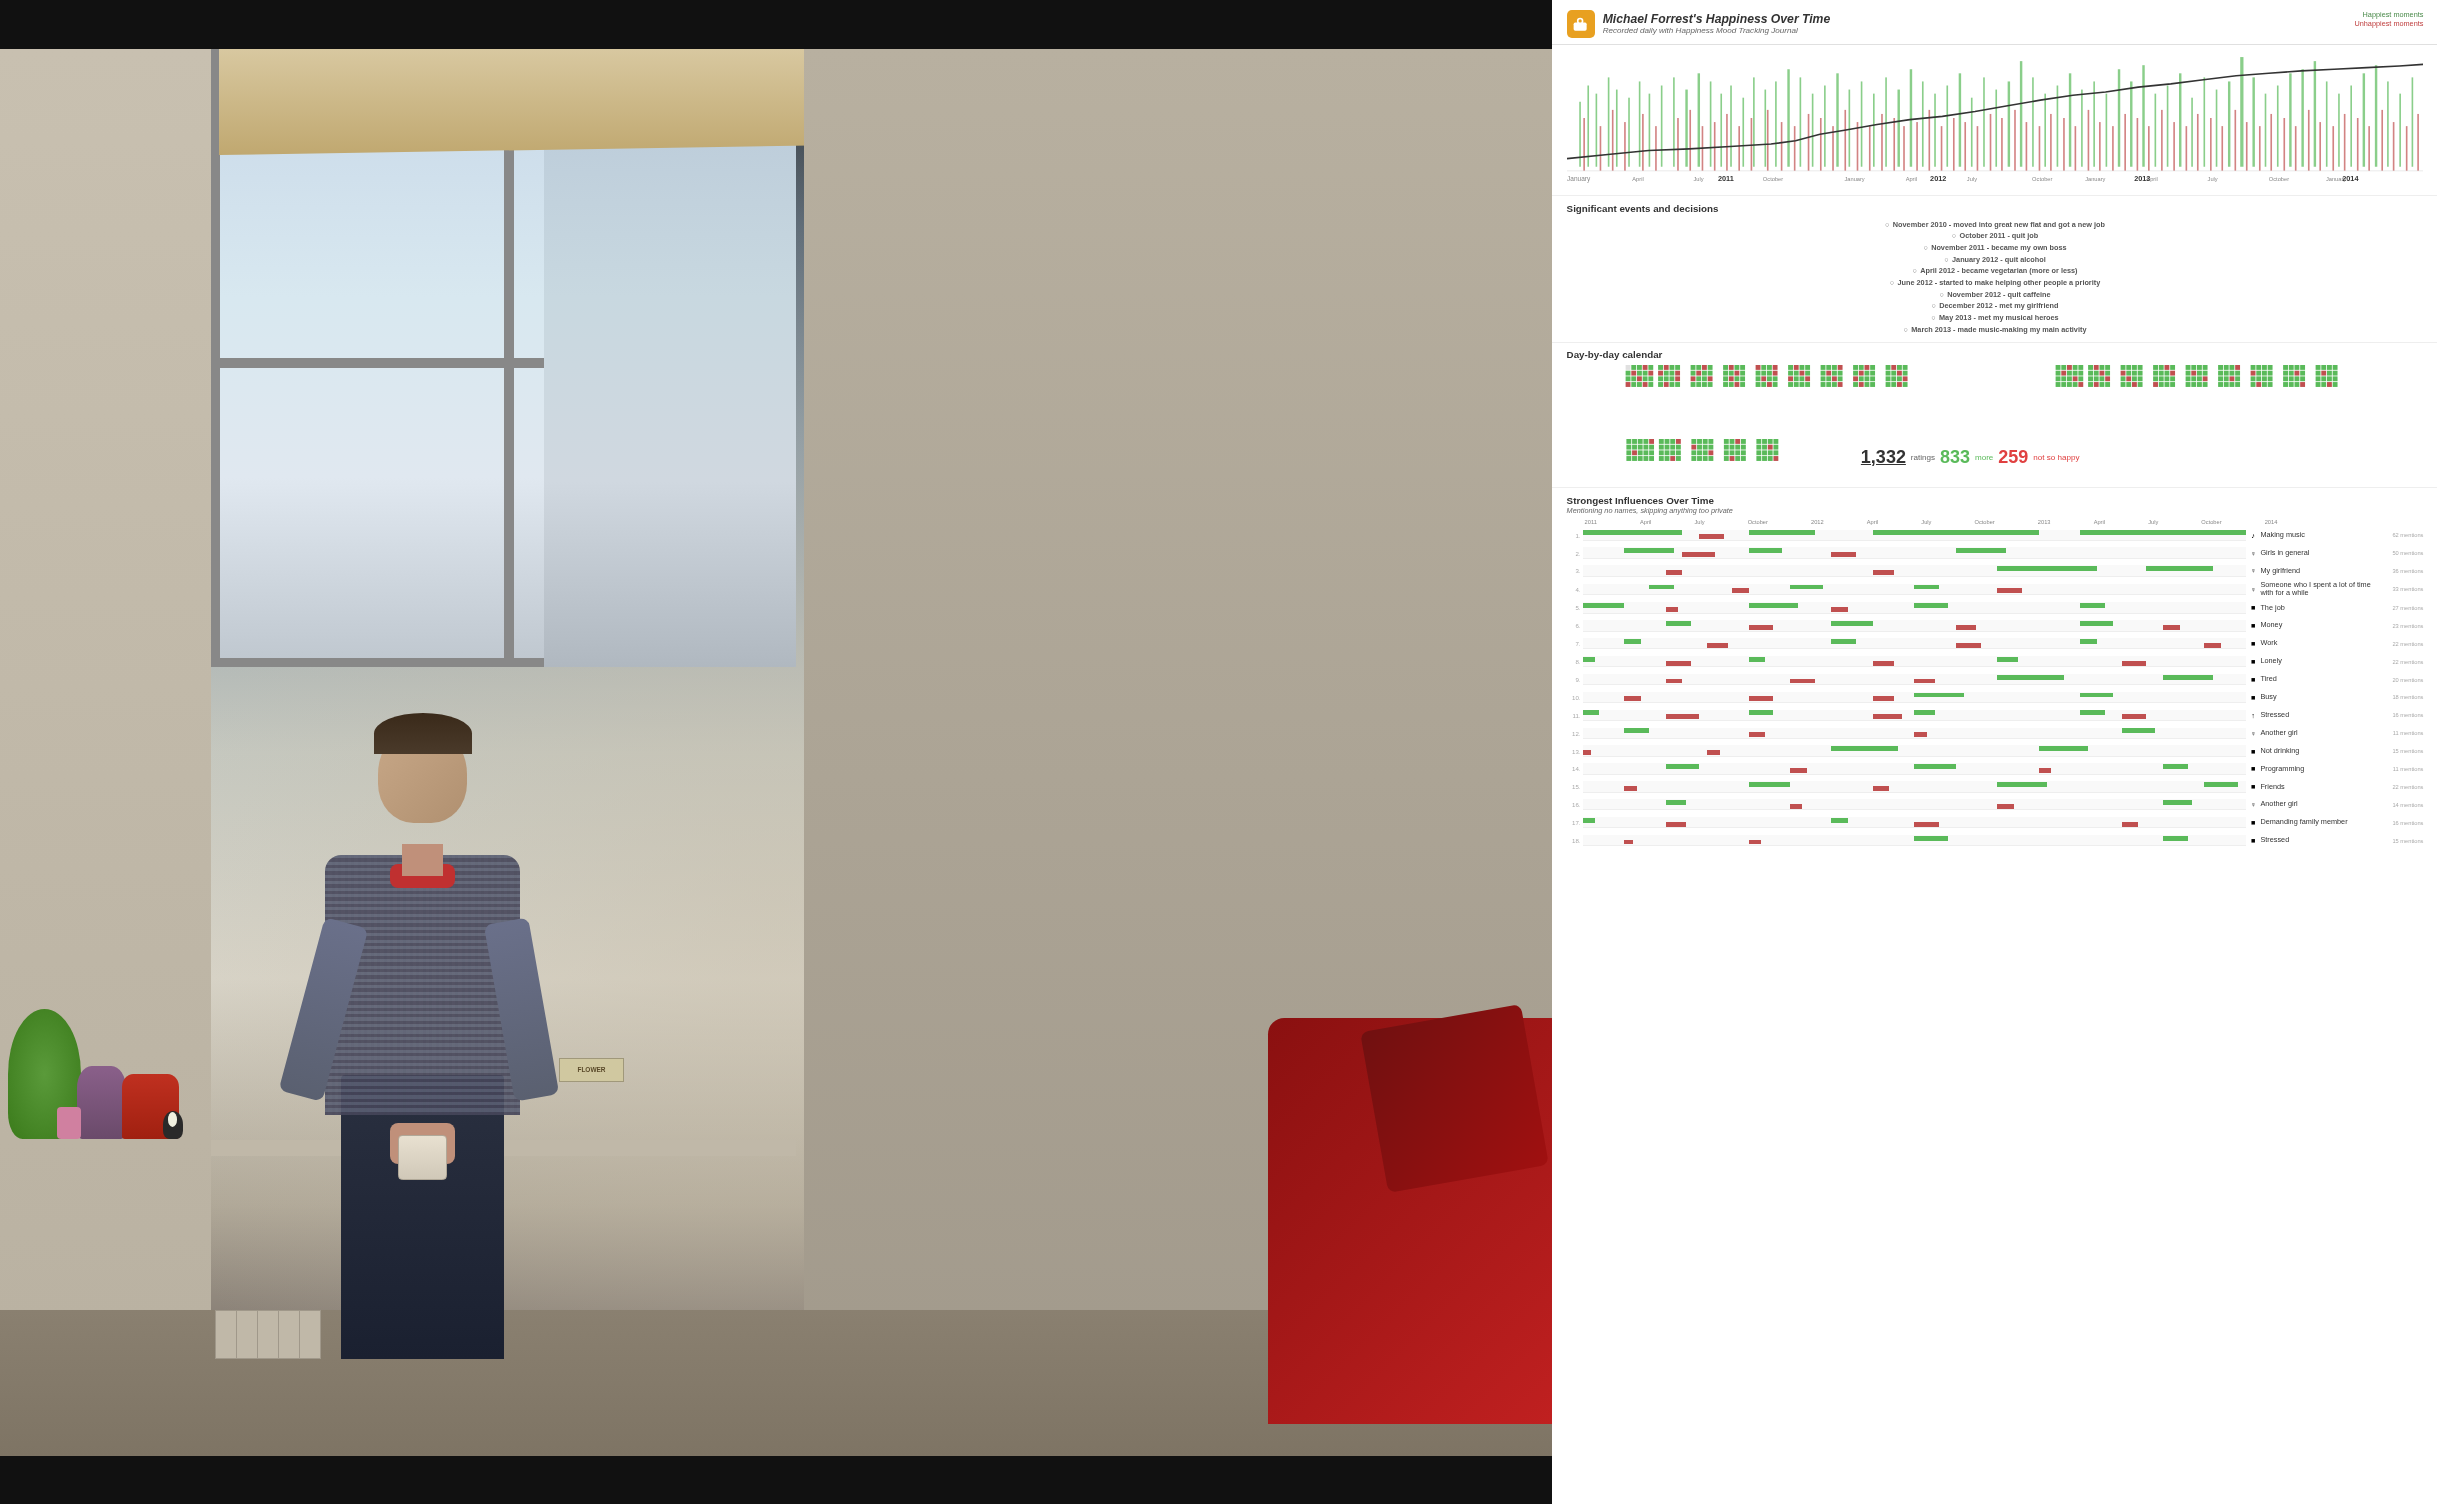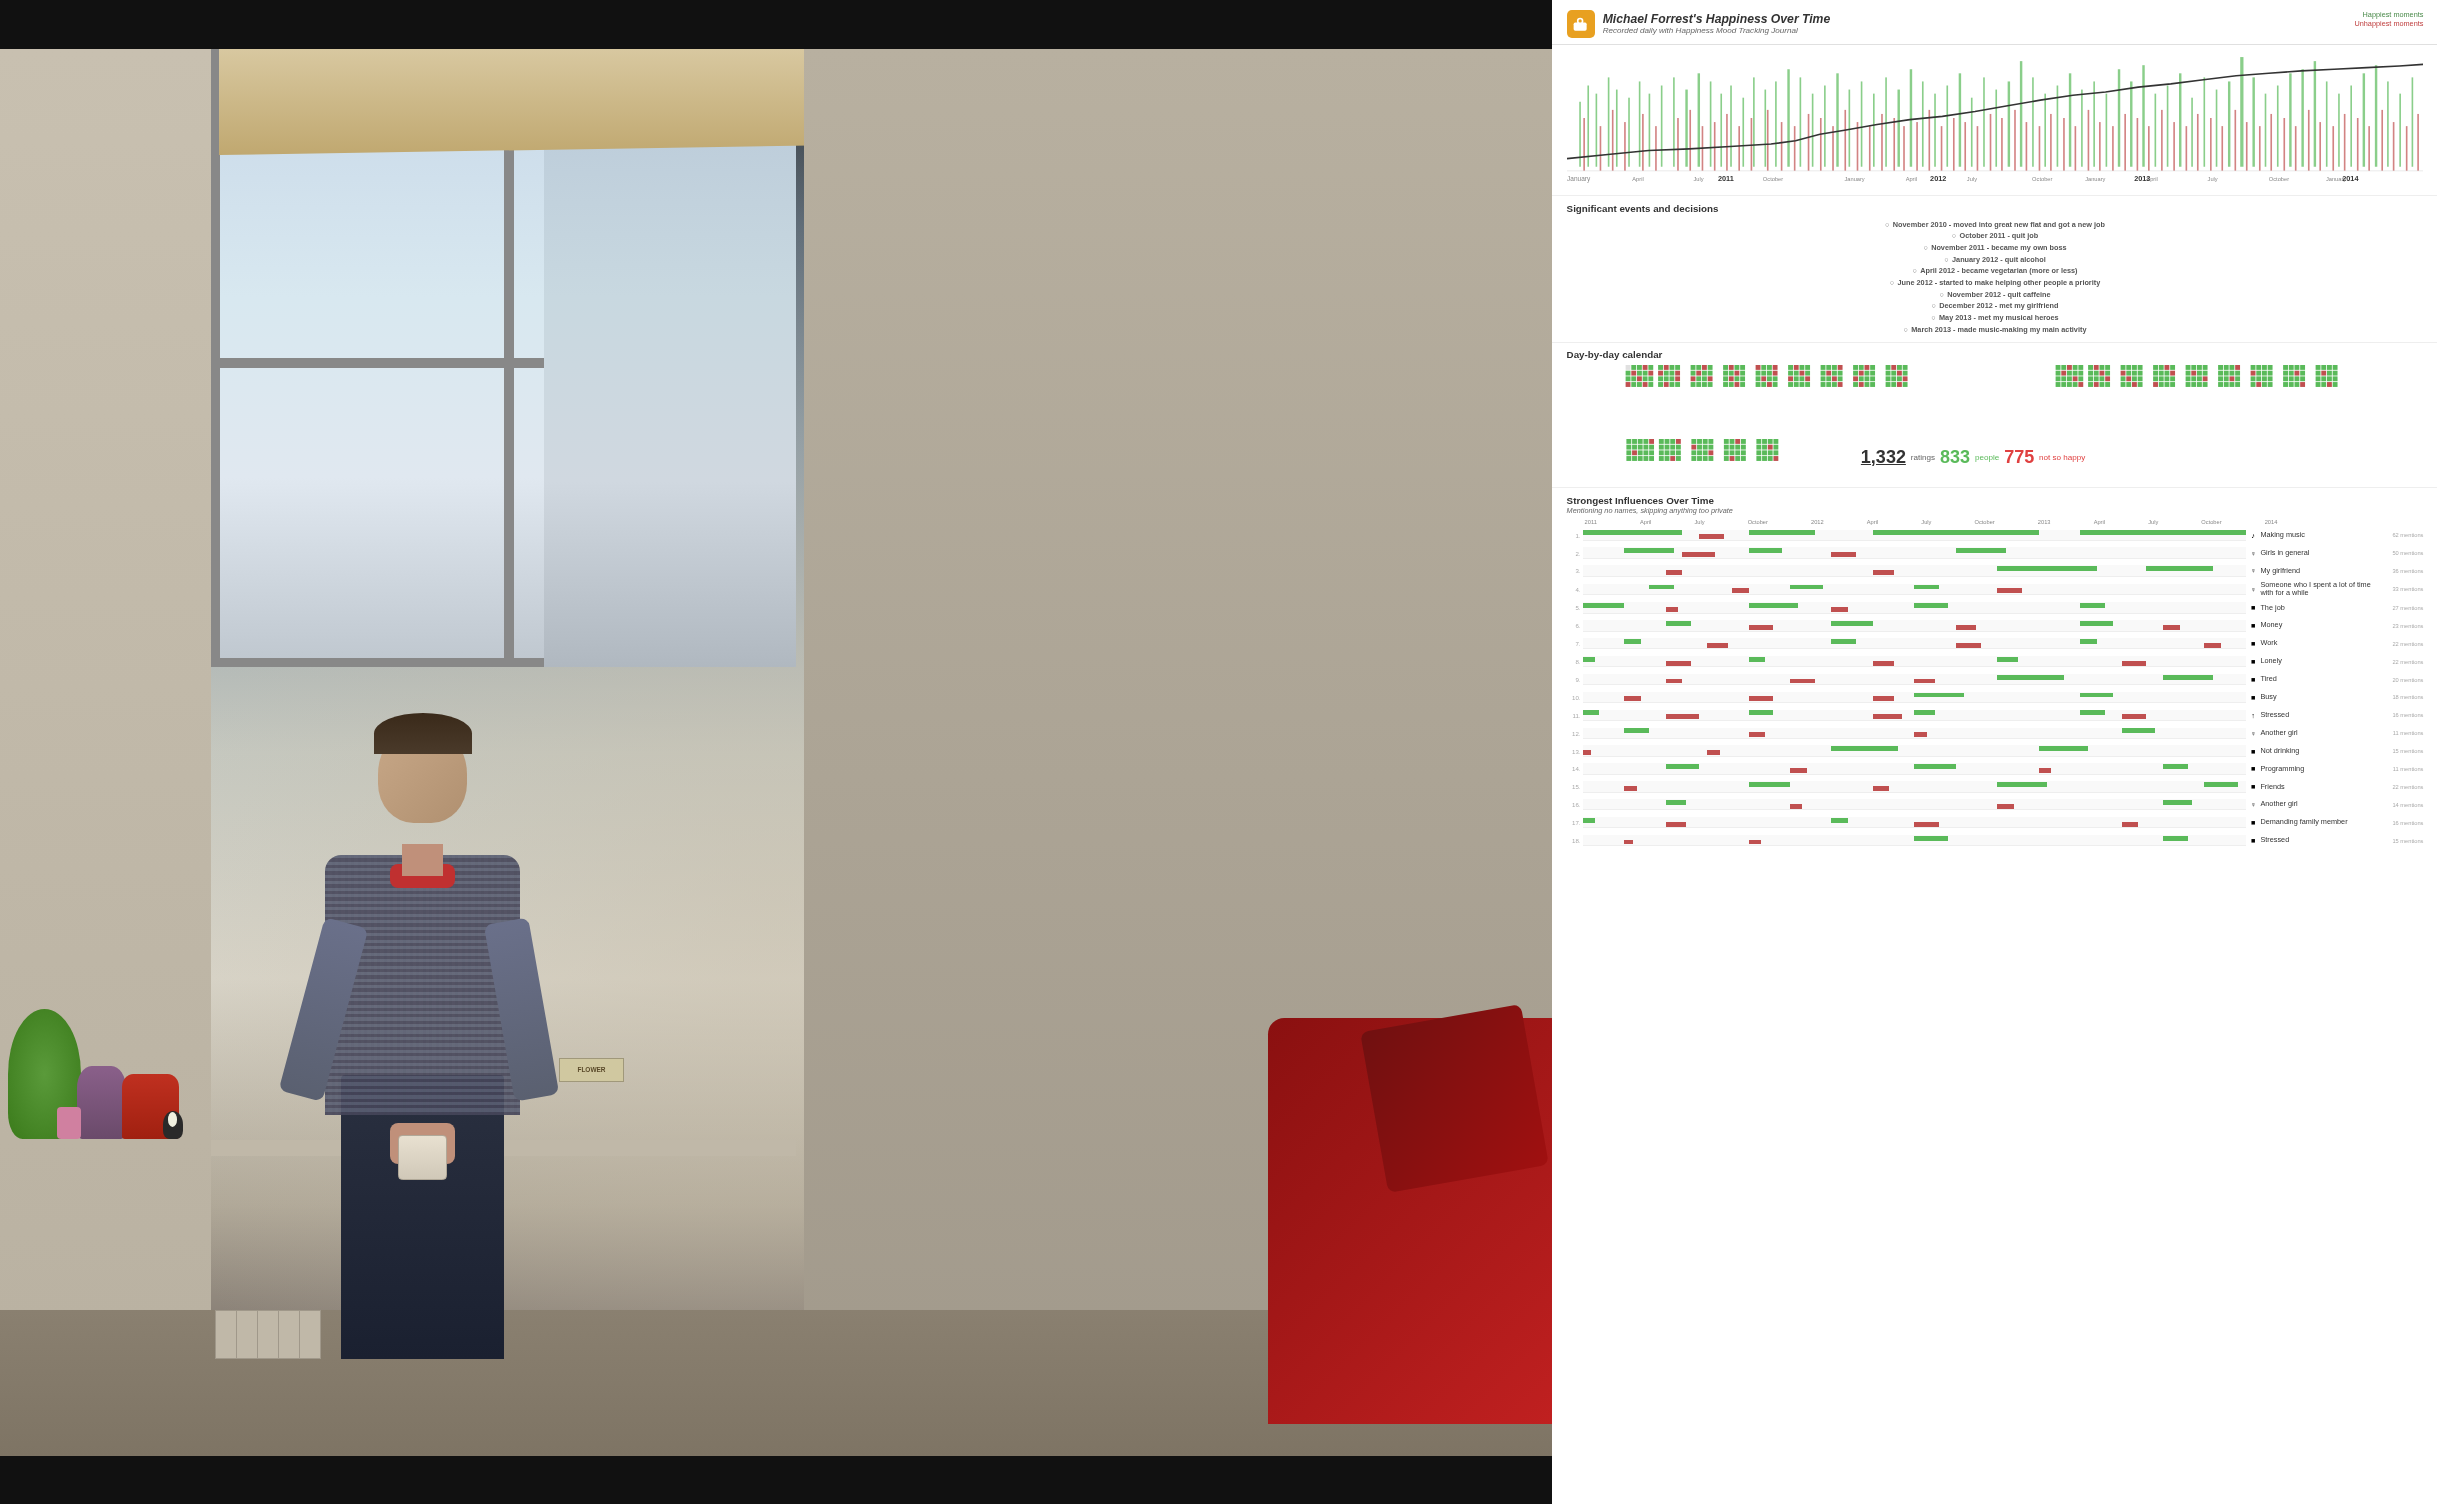--- a/index.html
+++ b/index.html
@@ -940,22 +940,22 @@
             <rect x="7" y="21" width="6" height="6" fill="#5aba5a"></rect>
             <rect x="14" y="21" width="6" height="6" fill="#5aba5a"></rect>
             <rect x="21" y="21" width="6" height="6" fill="#c05050"></rect>
           </g>
         </svg>
       </div>
       <div style="flex:1;display:flex;align-items:center;gap:4.9px;padding-left:8.1px;">
         <span style="font-size:18px;font-weight:bold;color:#333;font-family:Arial;text-decoration:underline;">1,332</span>
         <span style="font-size:8.1px;color:#666;font-family:Arial;">ratings</span>
         <span style="font-size:18px;font-weight:bold;color:#5aba5a;font-family:Arial;">833</span>
-        <span style="font-size:8.1px;color:#5aba5a;font-family:Arial;">people</span>
-        <span style="font-size:18px;font-weight:bold;color:#e04040;font-family:Arial;">775</span>
+        <span style="font-size:8.1px;color:#5aba5a;font-family:Arial;">more</span>
+        <span style="font-size:18px;font-weight:bold;color:#e04040;font-family:Arial;">259</span>
         <span style="font-size:8.1px;color:#e04040;font-family:Arial;">not so happy</span>
       </div>
     </div>
   </div>
 
   <div class="influences-section">
     <h2>Strongest Influences Over Time</h2>
     <div class="influences-subtitle">Mentioning no names, skipping anything too private</div>
 
     <div style="display:flex;margin-bottom:1.6px;padding-left:18px;">

